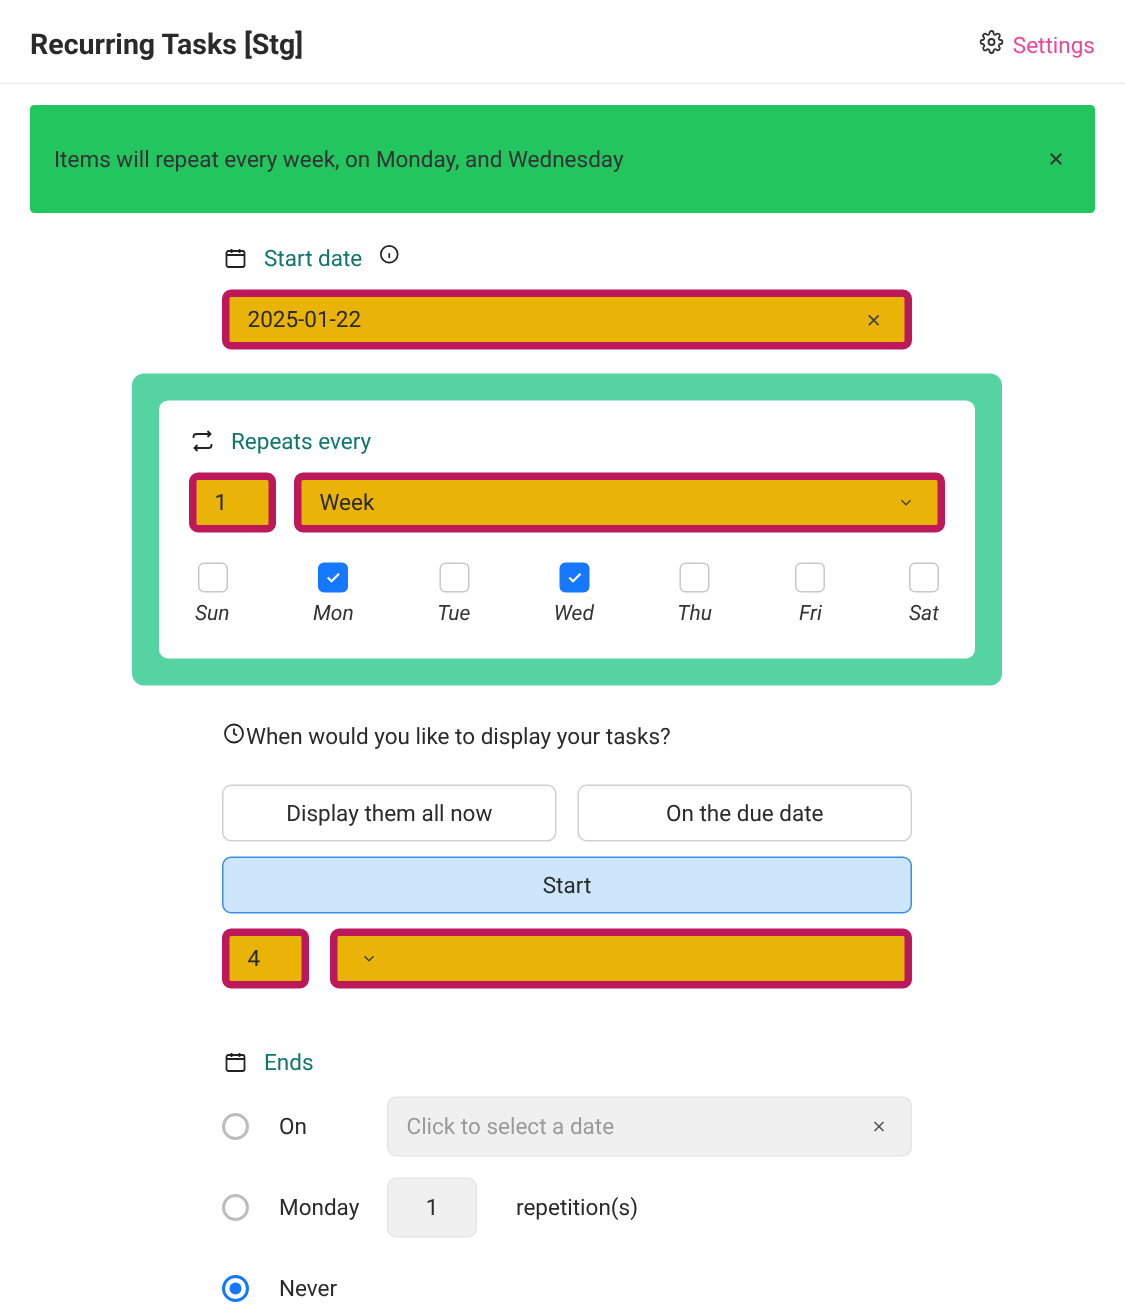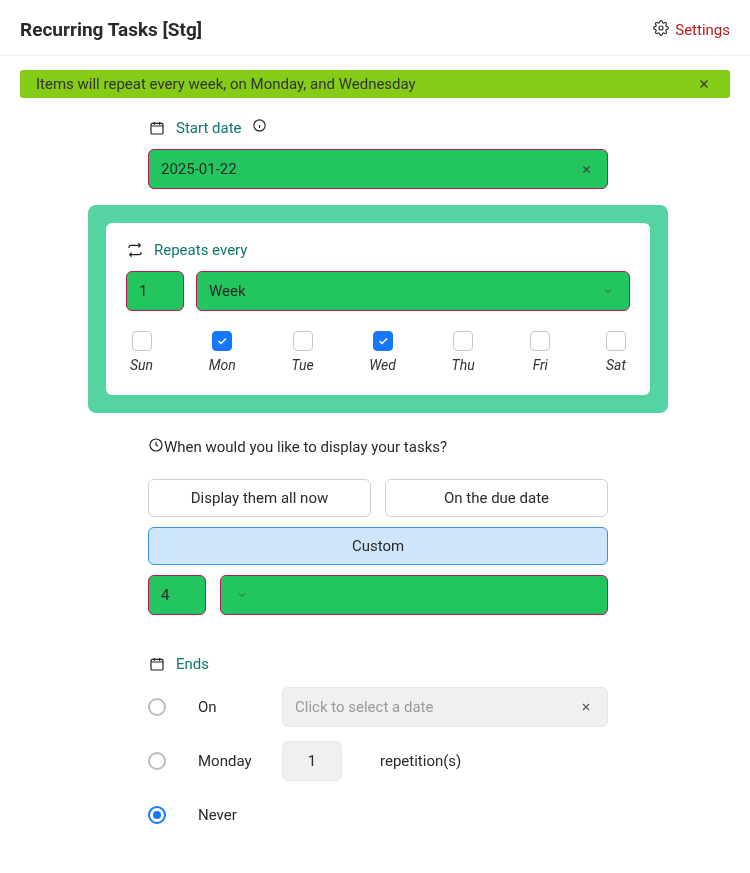--- a/index.html
+++ b/index.html
@@ -1,29 +1,29 @@
 <!DOCTYPE html>
 <html><head>
 <meta charset="utf-8">
 <style>
   * { box-sizing: border-box; }
   html, body { margin:0; padding:0; font-family: -apple-system, BlinkMacSystemFont, "Segoe UI", Roboto, Arial, sans-serif; color:#2a2a2a; background:#fff; }
   .page { width:750px; margin:0 auto; }
   .header { display:flex; align-items:center; justify-content:space-between; padding:18px 20px 14px 20px; border-bottom:1px solid #eee; }
   .title { font-size:19px; font-weight:700; }
-  .settings { display:flex; align-items:center; gap:6px; font-size:15px; color:#b91c1c; cursor:pointer; }
+  .settings { display:flex; align-items:center; gap:6px; font-size:15px; color:#ec4899; cursor:pointer; }
   .settings svg { width:16px; height:16px; stroke:#333; }
-  .banner { margin:14px 20px 20px 20px; background:#84cc16; color:#333; padding:4px 16px; border-radius:3px; display:flex; align-items:center; justify-content:space-between; font-size:15px; }
+  .banner { margin:14px 20px 20px 20px; background:#22c55e; color:#333; padding:26px 16px; border-radius:3px; display:flex; align-items:center; justify-content:space-between; font-size:15px; }
   .banner .close { width:20px; height:20px; display:flex; align-items:center; justify-content:center; cursor:pointer; }
   .content { width:460px; margin-left:148px; }
   .section-label { display:flex; align-items:center; gap:10px; font-size:15px; color:#0f766e; margin-bottom:12px; }
   .section-label .ico { width:18px; height:18px; display:flex; align-items:center; justify-content:center; }
   .section-label svg { width:16px; height:16px; stroke:#222; }
   .info-ico svg { width:15px; height:15px; stroke:#222; fill:none; }
-  .input-shell { position:relative; display:flex; align-items:center; border:1px solid #be185d; border-radius:6px; background:#22c55e; height:40px; padding:0 12px; font-size:15px; }
+  .input-shell { position:relative; display:flex; align-items:center; border:5px solid #be185d; border-radius:6px; background:#eab308; height:40px; padding:0 12px; font-size:15px; }
   .input-shell.full { width:100%; }
   .input-shell .value { flex:1; }
   .input-shell .trail-btn { width:18px; height:18px; display:flex; align-items:center; justify-content:center; cursor:pointer; }
   .select-chevron svg { width:12px; height:12px; stroke:#444; }
   .highlight { background:#56d3a2; border-radius:8px; padding:18px; margin:16px 0 0 -60px; width:580px; }
   .highlight-inner { background:#fff; border-radius:6px; padding:18px 20px 22px 20px; }
   .repeat-row { display:flex; gap:12px; }
   .num-input { width:58px; }
   .unit-select { flex:1; }
   .days { display:flex; justify-content:space-between; margin-top:20px; padding:0 4px; }
@@ -35,21 +35,21 @@
   .display-label { display:flex; align-items:center; font-size:15px; margin-bottom:10px; }
   .display-label svg { width:16px; height:16px; stroke:#222; }
   .toggle-row { display:flex; gap:14px; }
   .toggle-btn { flex:1; height:38px; border:1px solid #d0d0d0; border-radius:6px; background:#fff; display:flex; align-items:center; justify-content:center; font-size:15px; cursor:pointer;margin-top:12px; }
   .toggle-btn.selected { background:#cee6fb; border-color:#3a8ee6; }
   .toggle-custom { width:100%; margin-top:10px; }
   .custom-row { display:flex; gap:14px; margin-top:10px; }
   .custom-num { width:58px; }
   .custom-select { flex:1; }
   .ends-section { margin-top:40px; }
-  .radio-row { display:flex; align-items:center; gap:32px; margin-top:14px; min-height:40px; }
+  .radio-row { display:flex; align-items:center; gap:20px; margin-top:14px; min-height:40px; }
   .radio { width:18px; height:18px; border:2px solid #bdbdbd; border-radius:50%; display:flex; align-items:center; justify-content:center; cursor:pointer; }
   .radio.checked { border-color:#1677ff; }
   .radio.checked::after { content:""; width:8px; height:8px; background:#1677ff; border-radius:50%; }
   .radio-label { width:52px; font-size:15px; }
   .on-date { flex:1; }
   .date-shell { background:#f0f0f0; border:1px solid #e6e6e6; }
   .rep-num { width:60px; background:#f0f0f0; border:1px solid #e6e6e6; text-align:center; justify-content:center; }
   .rep-suffix { font-size:15px; margin-left:6px; }
 </style>
 </head>
@@ -179,21 +179,21 @@
               <circle cx="12" cy="12" r="9"></circle>
               <path d="M12 7v5l3 2"></path>
             </svg>
         </span>
         <span>When would you like to display your tasks?</span>
       </div>
       <div class="toggle-row">
         <div class="toggle-btn">Display them all now</div>
         <div class="toggle-btn">On the due date</div>
       </div>
-      <div class="toggle-btn toggle-custom selected">Custom</div>
+      <div class="toggle-btn toggle-custom selected">Start</div>
       <div class="custom-row">
         <div class="input-shell custom-num">
           <span class="value">4</span>
         </div>
         <div class="input-shell custom-select">
           <span class="trail-btn select-chevron">
             <svg viewBox="0 0 24 24" fill="none" stroke-width="2">
                 <path d="M6 9l6 6 6-6"></path>
               </svg>
           </span>

